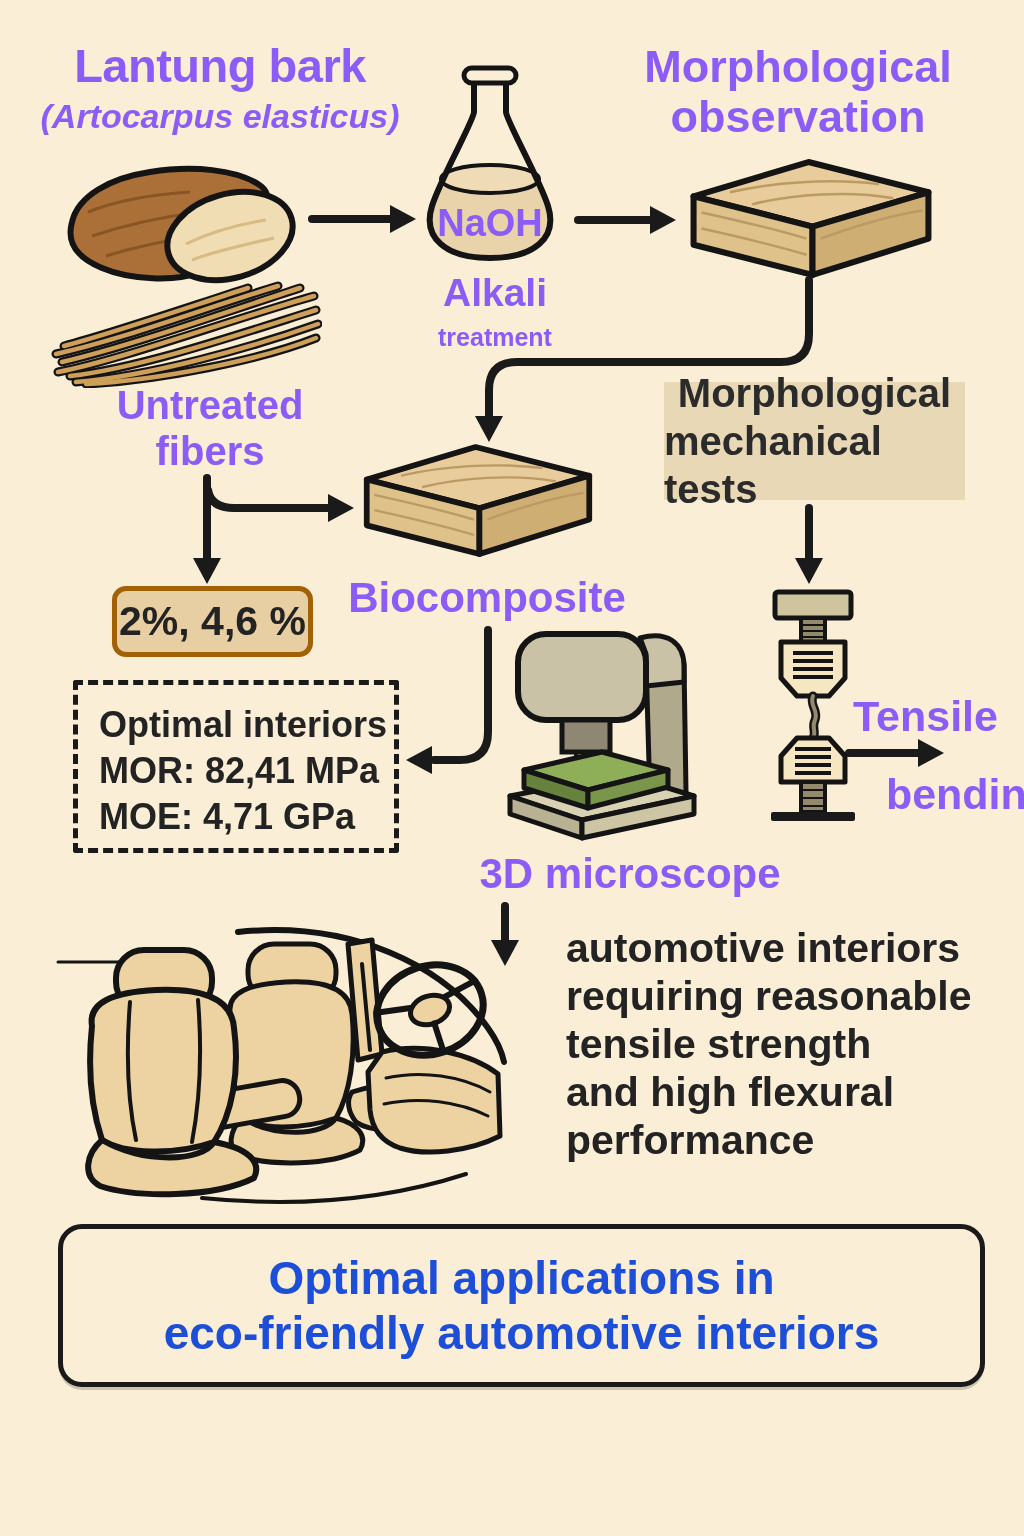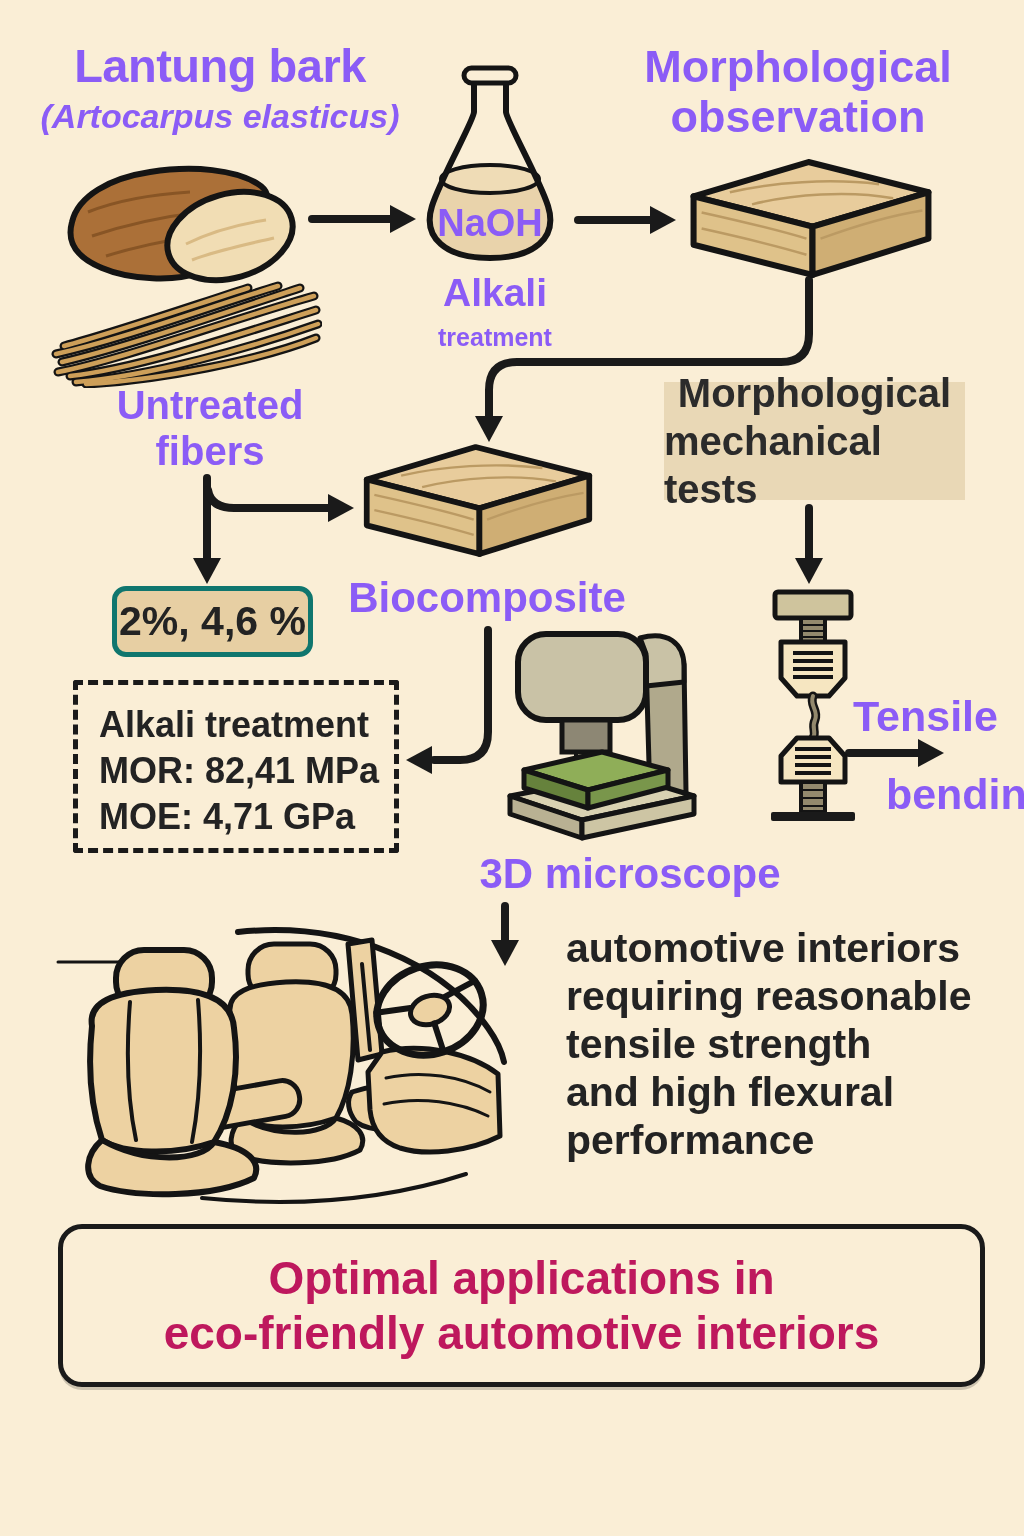--- a/index.html
+++ b/index.html
@@ -12,39 +12,39 @@
   .abs{position:absolute;}
   .txt{font-weight:700;color:#8b5cf6;white-space:nowrap;}
   .center{text-align:center;}
   .title{font-size:47px;letter-spacing:-0.5px;}
   .subtitle{font-size:34px;font-style:italic;font-weight:600;}
   .h2{font-size:45px;line-height:50px;}
   .lbl40{font-size:40px;line-height:46px;}
   .lbl42{font-size:42px;}
   .naoh{font-size:38px;}
   .pct-box{
-    background:#e7cfa3;border:5px solid #0f766e;border-radius:14px;
+    background:#e7cfa3;border:5px solid #a16207;border-radius:14px;
     display:flex;align-items:center;justify-content:center;
     font-size:41px;font-weight:700;
   }
   .mech-box{
     background:#e9d8b6;display:flex;flex-direction:column;
     align-items:center;justify-content:center;
     font-size:40px;line-height:48px;font-weight:700;color:#2b2b2b;
   }
   .dashed-box{
     border:5px dashed #1a1a1a;border-radius:3px;
     padding:17px 0 0 21px;box-sizing:border-box;
     font-size:36px;line-height:46px;font-weight:700;
   }
   .eco{font-size:41px;line-height:48px;font-weight:700;}
   .final-box{
     border:5px solid #1a1a1a;border-radius:24px;
     display:flex;flex-direction:column;align-items:center;justify-content:center;
-    font-size:46px;line-height:55px;font-weight:700;color:#be185d;
+    font-size:46px;line-height:55px;font-weight:700;color:#1d4ed8;
     box-shadow:0 4px 0 -1px rgba(0,0,0,0.18);
     background:#faeed6;
   }
   svg{display:block;}
 </style>
 </head>
 <body>
 
 <div id="canvas">
 
@@ -186,21 +186,21 @@
   <div class="abs pct-box" style="left:112px;top:586px;width:201px;height:71px;box-sizing:border-box;">
     <span>2%, 4,6 %</span>
   </div>
 
   <div class="abs mech-box" style="left:664px;top:382px;width:301px;height:118px;">
     <div>Morphological</div>
     <div>mechanical tests</div>
   </div>
 
   <div class="abs dashed-box" style="left:73px;top:680px;width:326px;height:173px;">
-    <div>Alkali treatment</div>
+    <div>Optimal interiors</div>
     <div>MOR: 82,41 MPa</div>
     <div>MOE: 4,71 GPa</div>
   </div>
 
   <svg class="abs" style="left:500px;top:620px;" width="204" height="236" viewBox="0 0 204 236">
     <polygon points="146,40 184,44 186,172 150,178" fill="#b0a98c" stroke="#141414" stroke-width="5" stroke-linejoin="round"></polygon>
     <path d="M140,18 C168,10 184,24 184,46 L184,62 L146,66 L146,34 Z" fill="#c9c2a6" stroke="#141414" stroke-width="5" stroke-linejoin="round"></path>
     <rect x="18" y="14" width="128" height="86" rx="28" fill="#c9c2a6" stroke="#141414" stroke-width="6"></rect>
     <rect x="62" y="100" width="48" height="32" fill="#8d8774" stroke="#141414" stroke-width="5"></rect>
     <rect x="76" y="132" width="18" height="18" fill="#8d8774" stroke="#141414" stroke-width="4"></rect>

